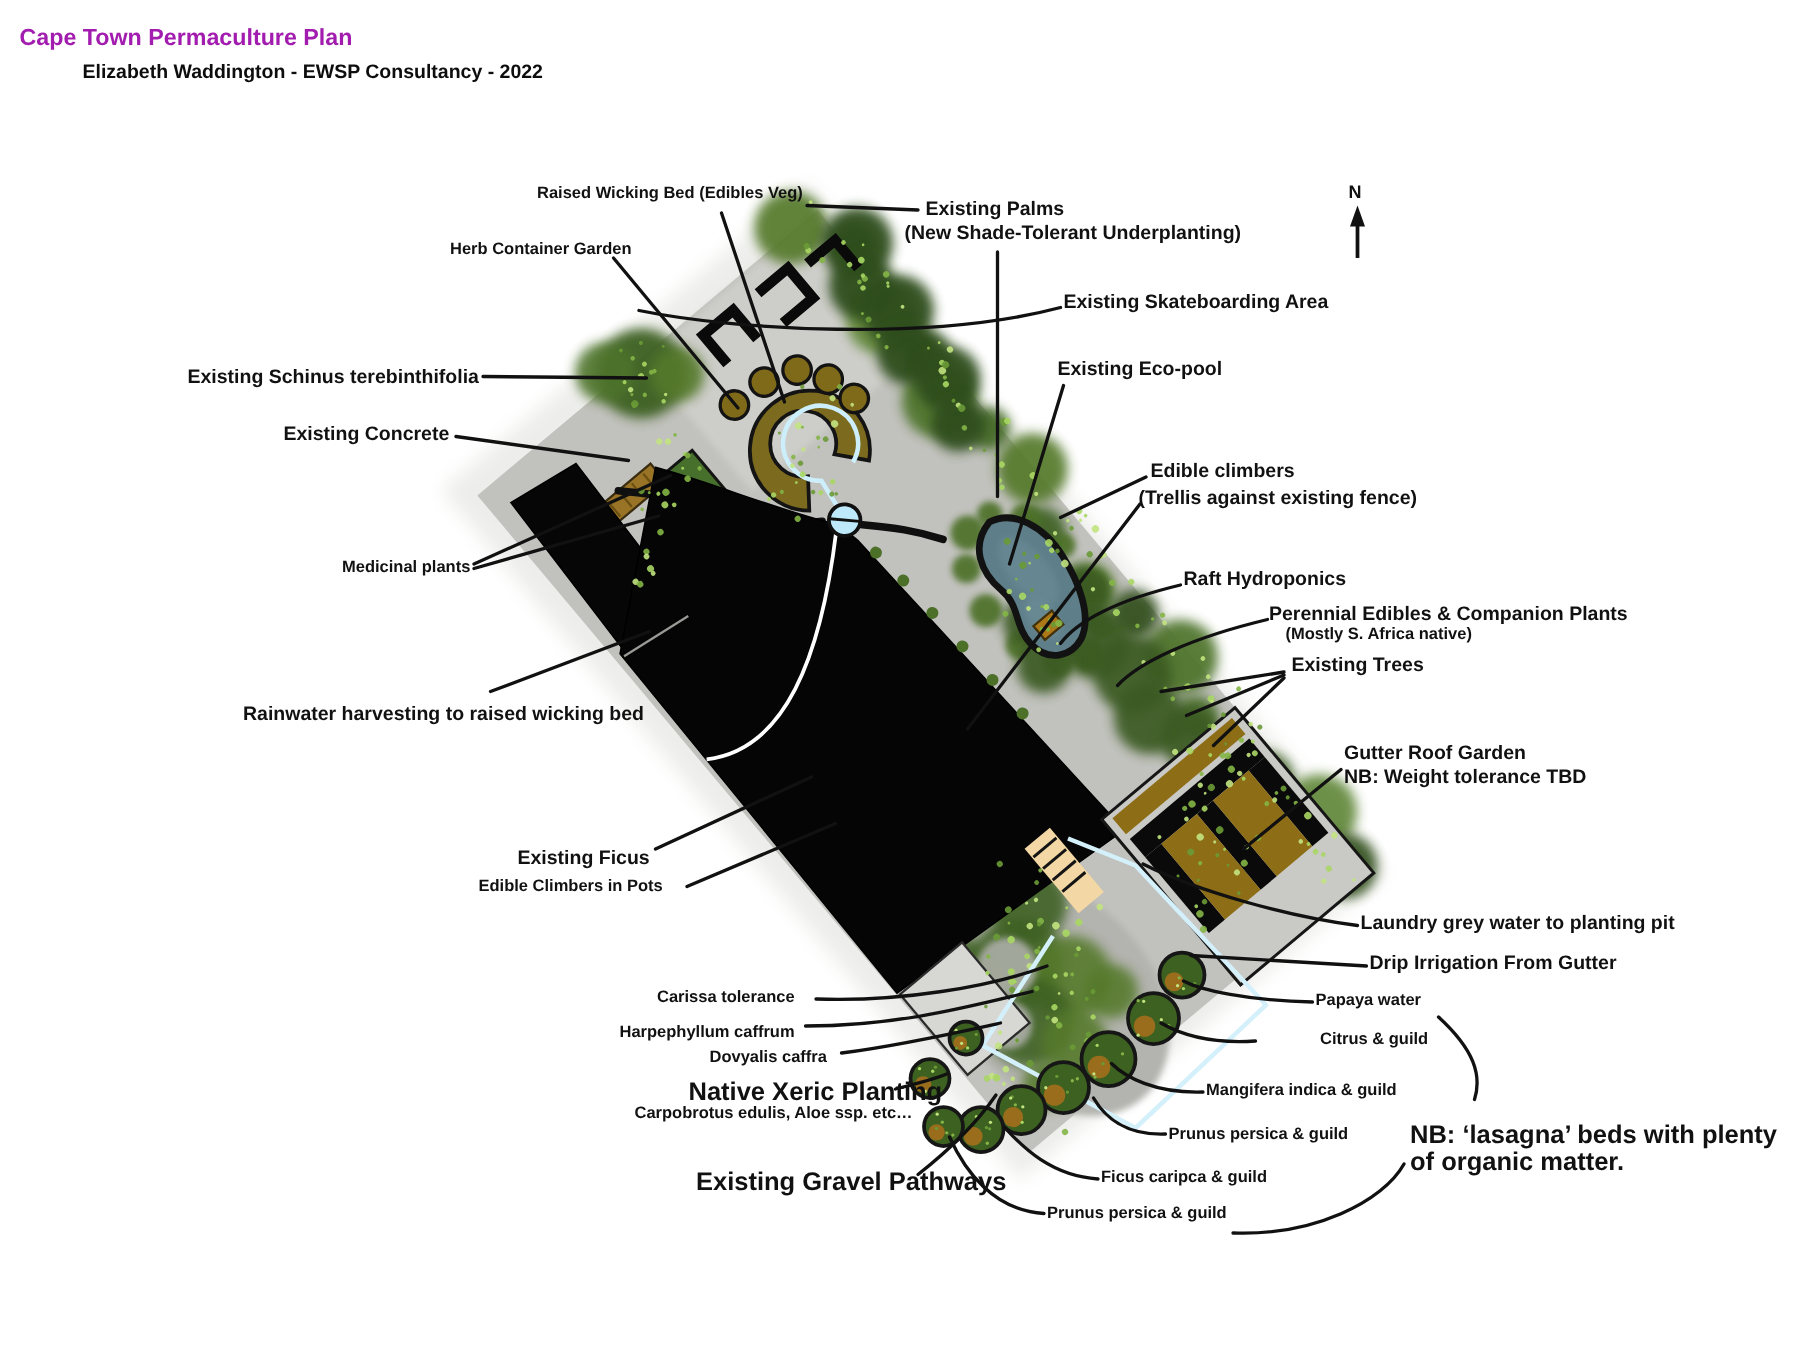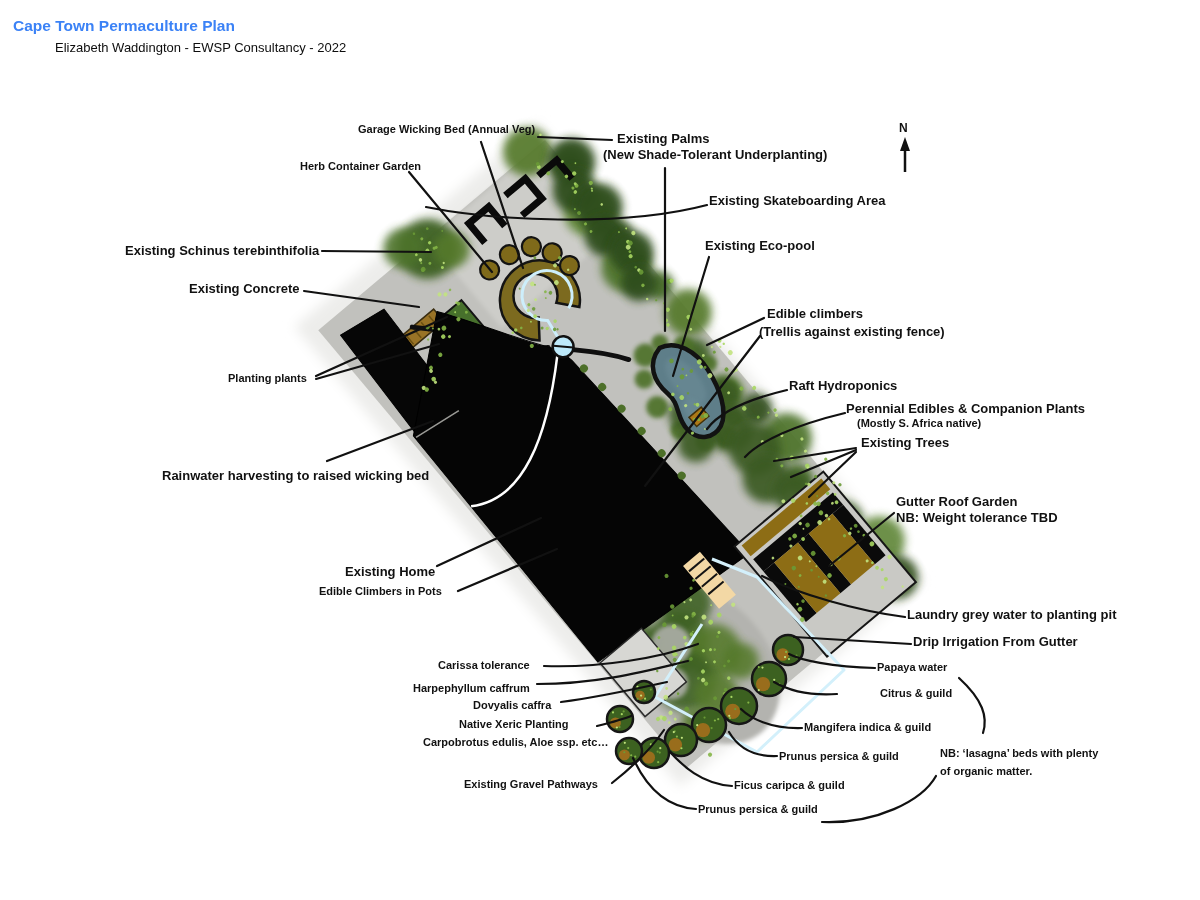--- a/index.html
+++ b/index.html
@@ -1,23 +1,23 @@
 <!DOCTYPE html>
 <html><head>
 <meta charset="utf-8">
 <style>
   html,body{margin:0;padding:0;background:#ffffff;}
   #stage{position:relative;width:1200px;height:900px;background:#ffffff;overflow:hidden;
          font-family:"Liberation Sans", sans-serif;}
   svg{position:absolute;left:0;top:0;}
   .lbl{position:absolute;font-weight:bold;color:#111;font-size:13px;line-height:1.15;white-space:nowrap;}
   .sm{font-size:11px;}
-  .lg{font-size:11px;}
-  .title{position:absolute;left:13px;top:17px;font-weight:bold;font-size:15.5px;color:#3b82f6;}
-  .subtitle{position:absolute;left:15px;top:40px;font-weight:normal;font-size:13px;color:#0d0d0d;padding-left:40px;}
+  .lg{font-size:17px;}
+  .title{position:absolute;left:13px;top:17px;font-weight:bold;font-size:15.5px;color:#a21caf;}
+  .subtitle{position:absolute;left:15px;top:40px;font-weight:bold;font-size:13px;color:#0d0d0d;padding-left:40px;}
   .north{position:absolute;left:899px;top:121px;font-weight:bold;font-size:12px;color:#111;}
 </style>
 </head>
 <body>
 
 <div id="stage">
 
 <svg width="1200" height="900" viewBox="0 0 1200 900">
   <defs>
     <filter id="b6" x="-60%" y="-60%" width="220%" height="220%">
@@ -588,31 +588,31 @@
   <g>
     <line x1="905" y1="172" x2="905" y2="146" stroke="#111" stroke-width="2.5"></line>
     <polygon points="905,137 900,151 910,151" fill="#111"></polygon>
   </g>
 </svg>
 
 <div class="title">Cape Town Permaculture Plan</div>
 <div class="subtitle">Elizabeth Waddington - EWSP Consultancy - 2022</div>
 <div class="north">N</div>
 
-<div class="lbl sm" style="left:358px;top:123px">Garage Wicking Bed (Annual Veg)</div>
+<div class="lbl sm" style="left:358px;top:123px">Raised Wicking Bed (Edibles Veg)</div>
 <div class="lbl sm" style="left:300px;top:160px">Herb Container Garden</div>
 <div class="lbl" style="left:617px;top:132px">Existing Palms</div>
 <div class="lbl" style="left:603px;top:148px">(New Shade-Tolerant Underplanting)</div>
 <div class="lbl" style="left:709px;top:194px">Existing Skateboarding Area</div>
 <div class="lbl" style="left:705px;top:239px">Existing Eco-pool</div>
 <div class="lbl" style="left:125px;top:244px">Existing Schinus terebinthifolia</div>
 <div class="lbl" style="left:189px;top:282px">Existing Concrete</div>
 <div class="lbl" style="left:767px;top:307px">Edible climbers</div>
 <div class="lbl" style="left:759px;top:325px">(Trellis against existing fence)</div>
-<div class="lbl sm" style="left:228px;top:372px">Planting plants</div>
+<div class="lbl sm" style="left:228px;top:372px">Medicinal plants</div>
 <div class="lbl" style="left:789px;top:379px">Raft Hydroponics</div>
 <div class="lbl" style="left:846px;top:402px">Perennial Edibles &amp; Companion Plants</div>
 <div class="lbl sm" style="left:857px;top:417px">(Mostly S. Africa native)</div>
 <div class="lbl" style="left:861px;top:436px">Existing Trees</div>
 <div class="lbl" style="left:896px;top:495px">Gutter Roof Garden</div>
 <div class="lbl" style="left:896px;top:511px">NB: Weight tolerance TBD</div>
 <div class="lbl" style="left:907px;top:608px">Laundry grey water to planting pit</div>
 <div class="lbl" style="left:913px;top:635px">Drip Irrigation From Gutter</div>
 <div class="lbl sm" style="left:877px;top:661px">Papaya water</div>
 <div class="lbl sm" style="left:880px;top:687px">Citrus &amp; guild</div>
@@ -622,16 +622,16 @@
 <div class="lbl sm" style="left:698px;top:803px">Prunus persica &amp; guild</div>
 <div class="lbl lg" style="left:940px;top:747px">NB: ‘lasagna’ beds with plenty</div>
 <div class="lbl lg" style="left:940px;top:765px">of organic matter.</div>
 <div class="lbl sm" style="left:438px;top:659px">Carissa tolerance</div>
 <div class="lbl sm" style="left:413px;top:682px">Harpephyllum caffrum</div>
 <div class="lbl sm" style="left:473px;top:699px">Dovyalis caffra</div>
 <div class="lbl lg" style="left:459px;top:718px">Native Xeric Planting</div>
 <div class="lbl sm" style="left:423px;top:736px">Carpobrotus edulis, Aloe ssp. etc…</div>
 <div class="lbl lg" style="left:464px;top:778px">Existing Gravel Pathways</div>
 <div class="lbl" style="left:162px;top:469px">Rainwater harvesting to raised wicking bed</div>
-<div class="lbl" style="left:345px;top:565px">Existing Home</div>
+<div class="lbl" style="left:345px;top:565px">Existing Ficus</div>
 <div class="lbl sm" style="left:319px;top:585px">Edible Climbers in Pots</div>
 
 </div>
 
 </body></html>

